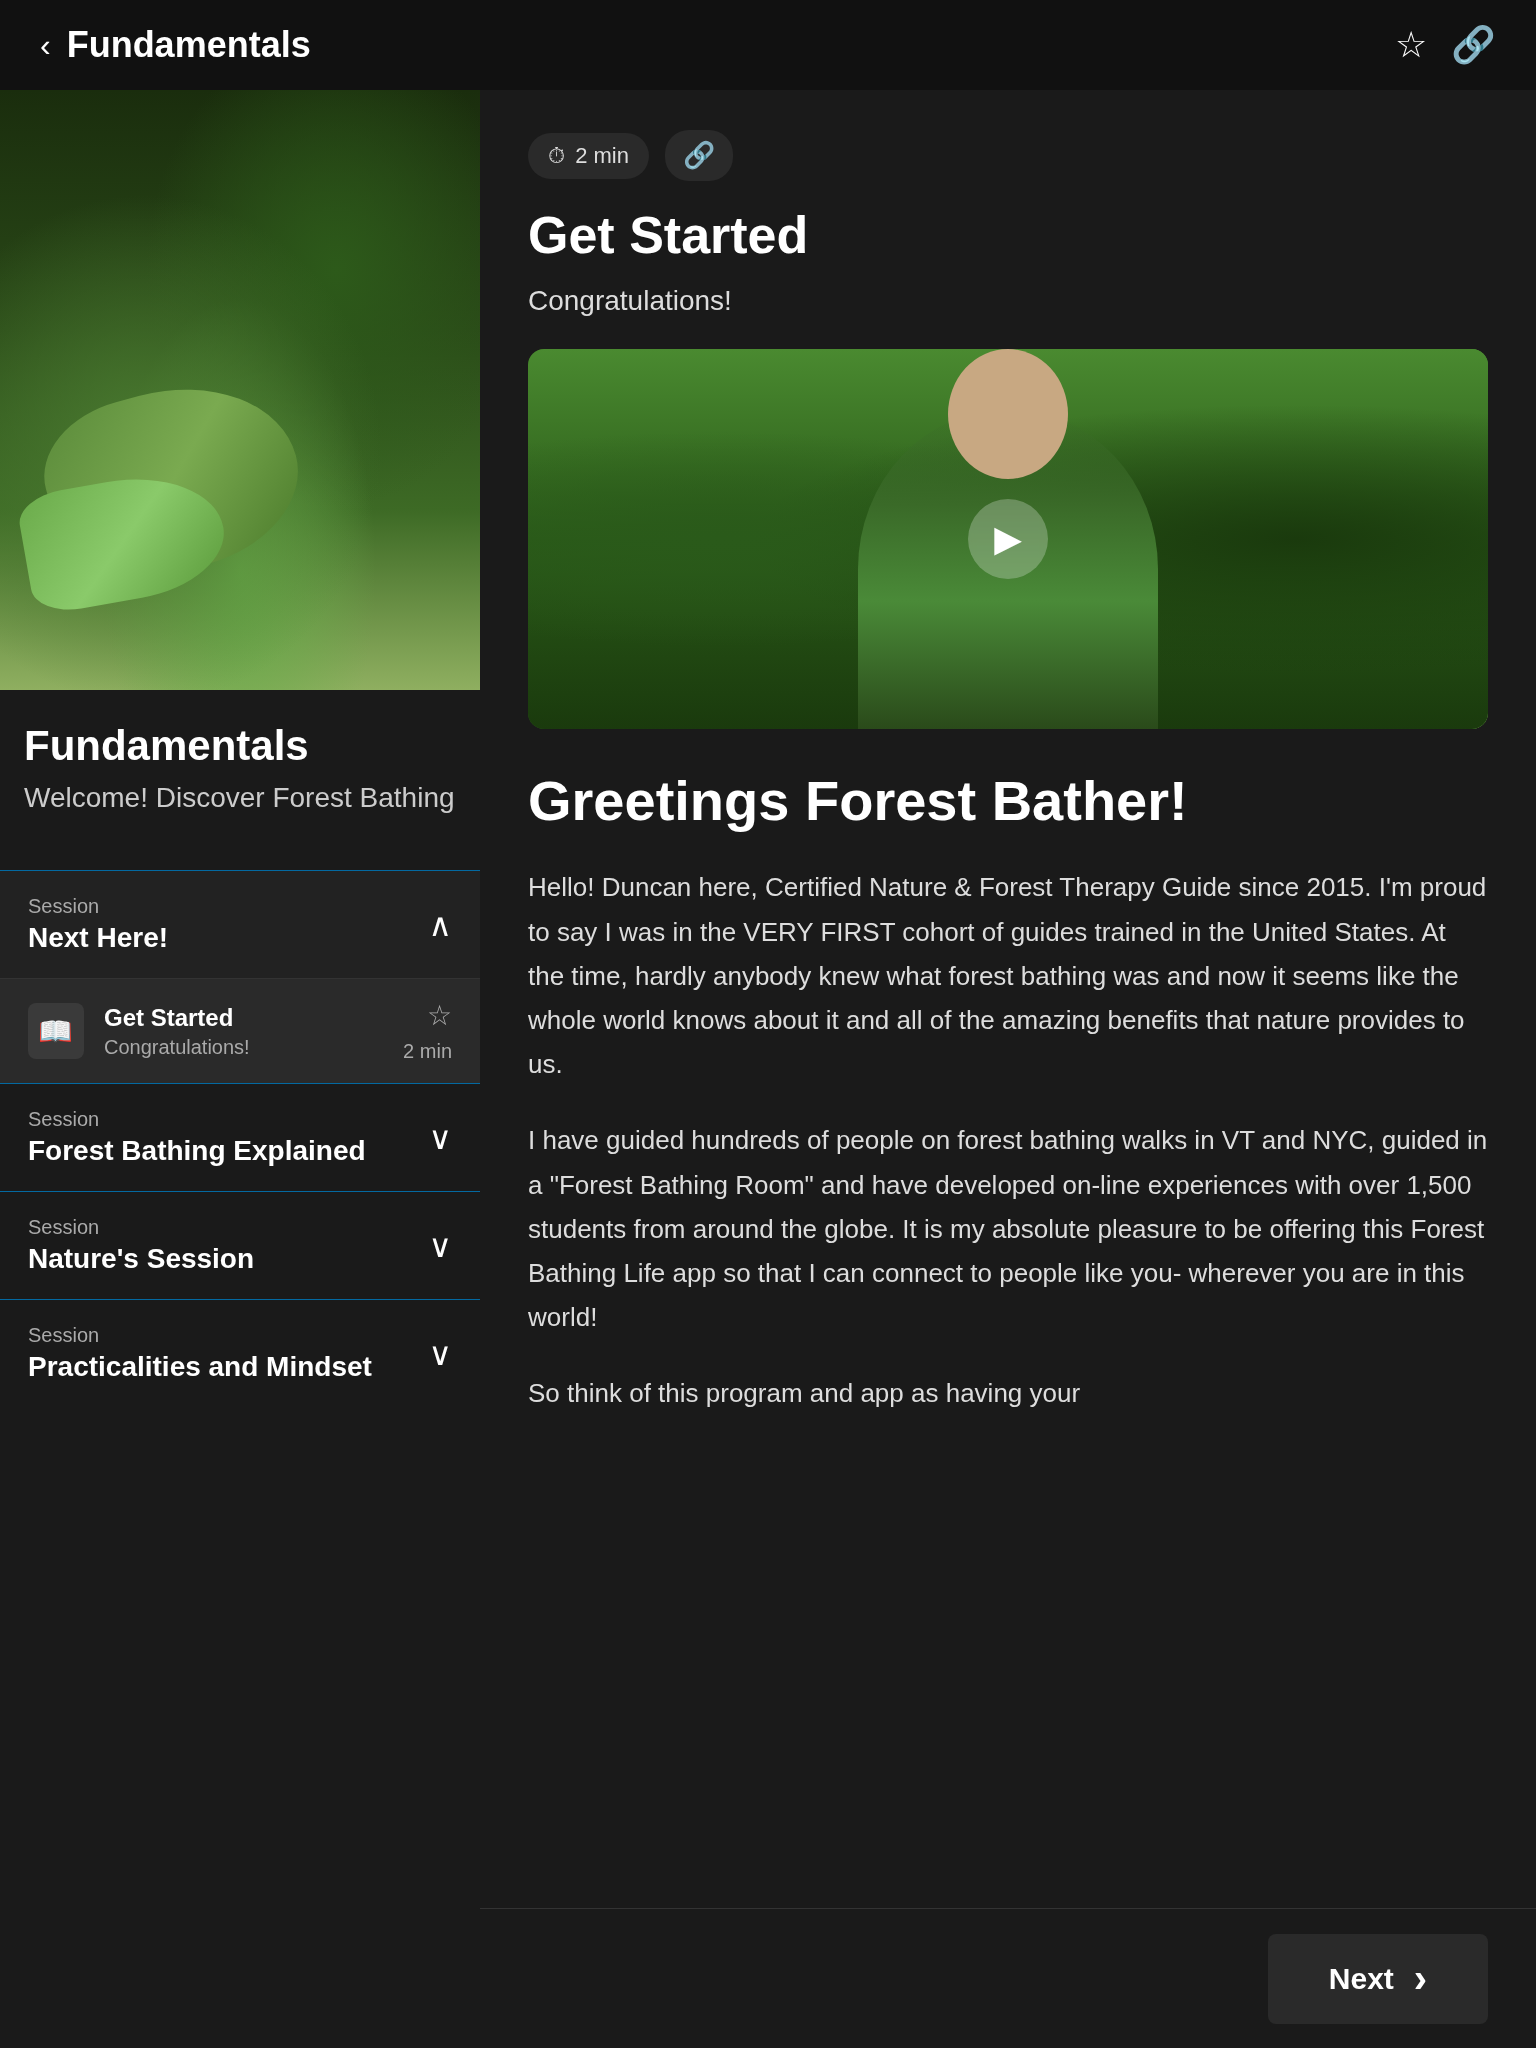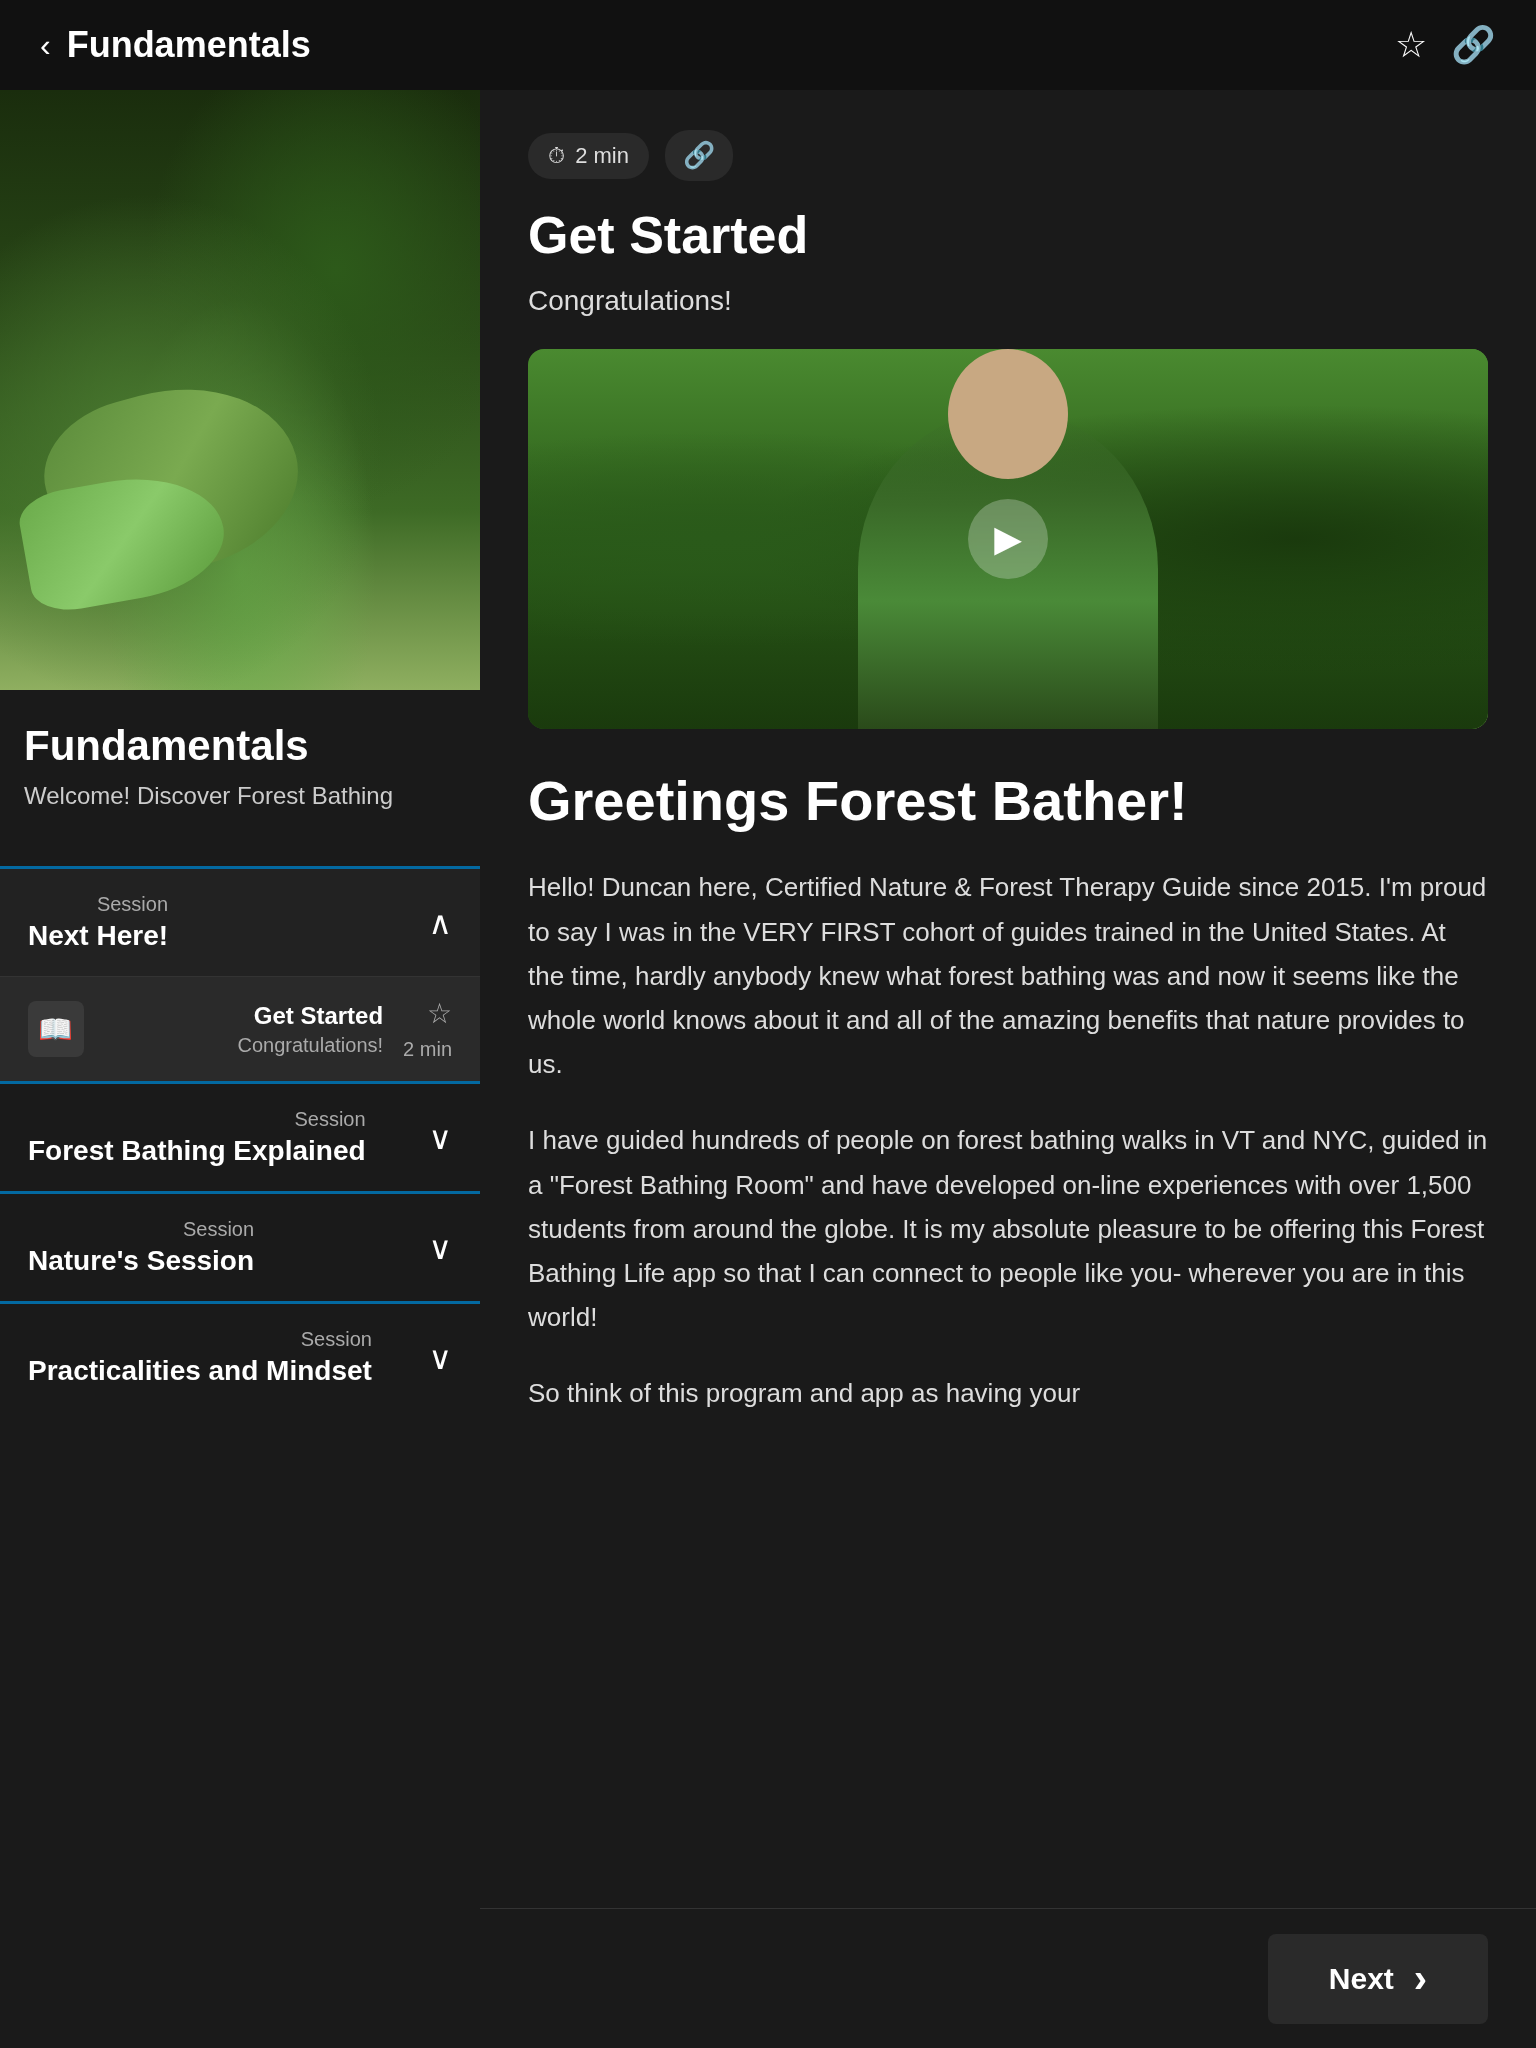--- a/index.html
+++ b/index.html
@@ -110,33 +110,32 @@
     .course-info {
       padding: 32px 24px 24px;
     }
     .course-title {
       font-size: 42px;
       font-weight: 700;
       color: #ffffff;
       margin-bottom: 12px;
     }
     .course-subtitle {
-      font-size: 24px;
+      font-size: 28px;
       color: #cccccc;
       margin-bottom: 32px;
     }
 
     
     .sessions-list {
       flex: 1;
     }
     .session-item {
-      border-top: 3px solid #0369a1;
+      border-top: 1px solid #0369a1;
       background: #1a1a1a;
-      text-align: right;
     }
     .session-item.expanded {
       background: #222222;
     }
     .session-header {
       display: flex;
       align-items: center;
       justify-content: space-between;
       padding: 24px 28px;
       cursor: pointer;

